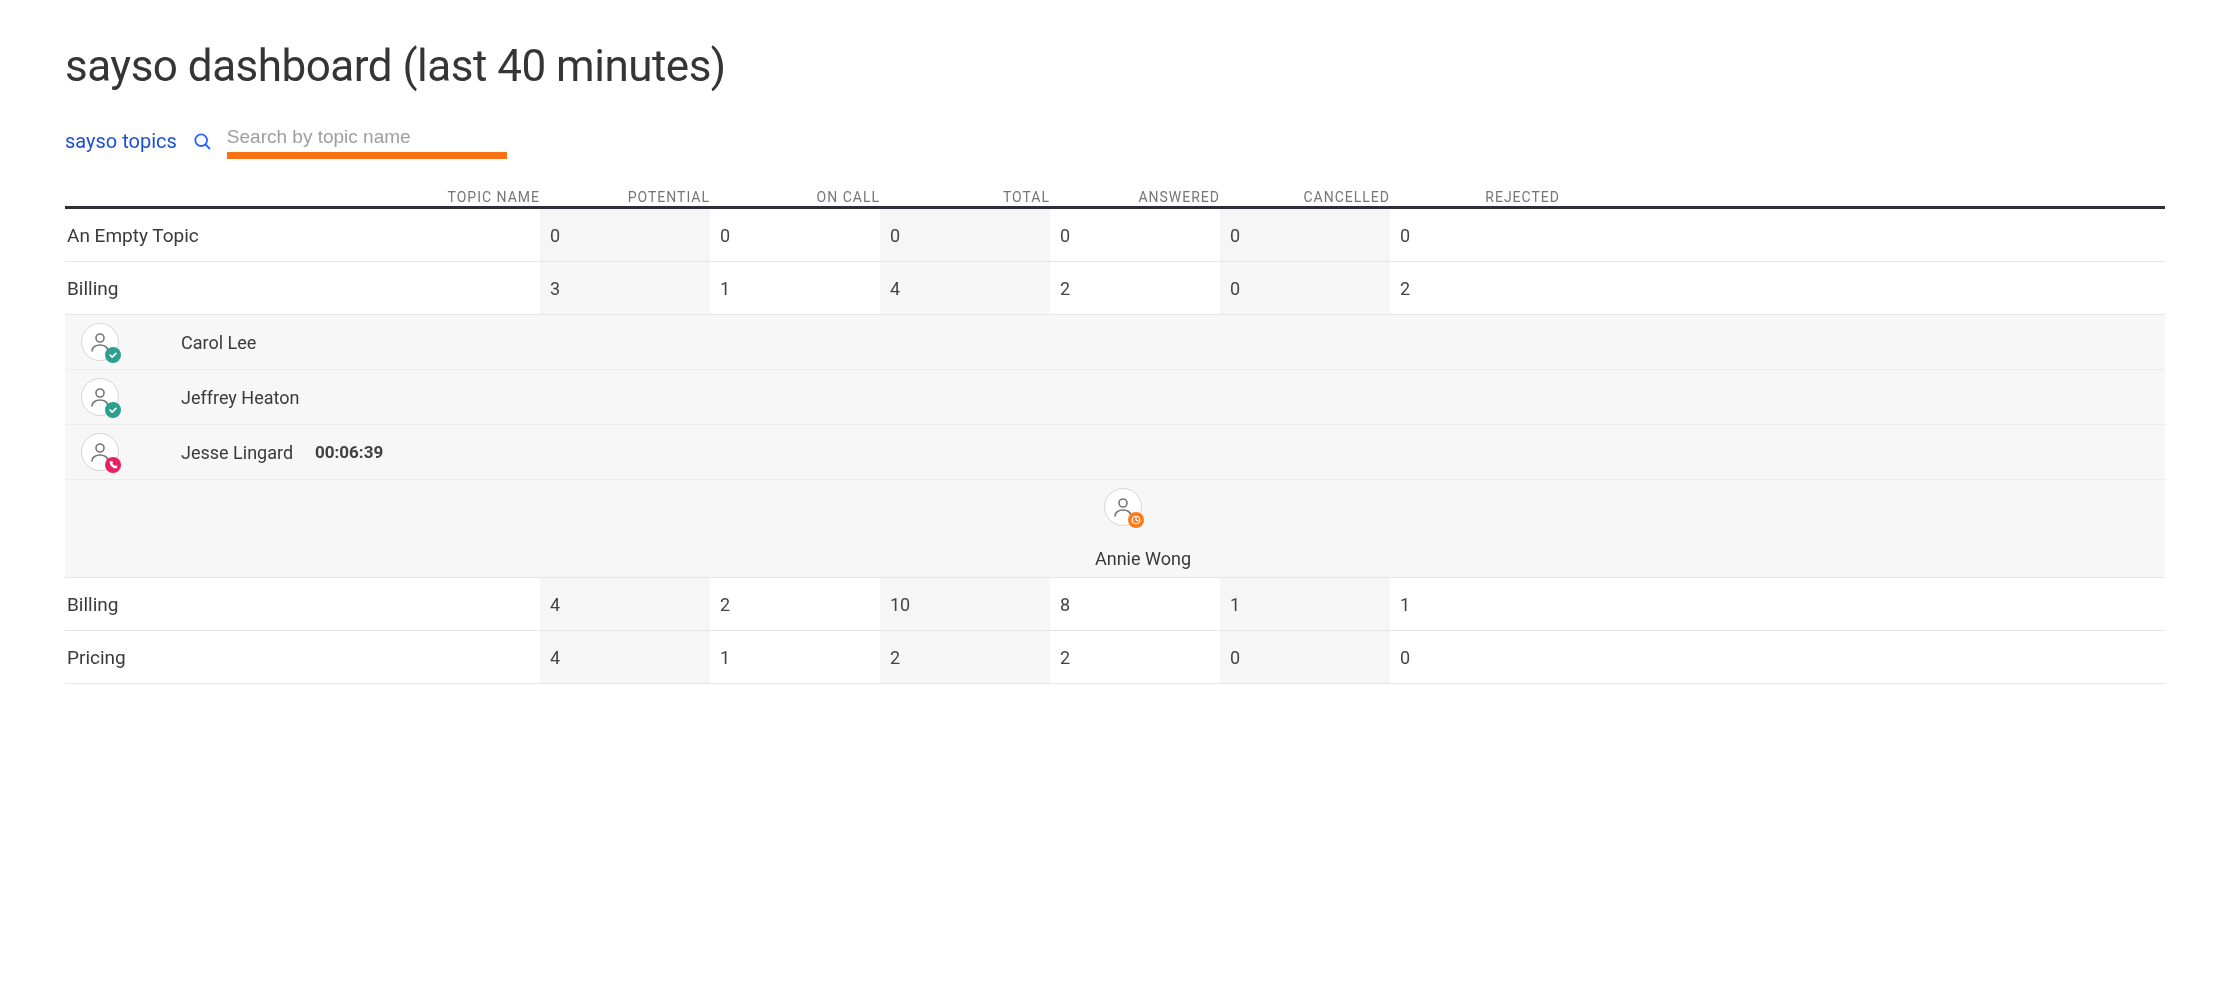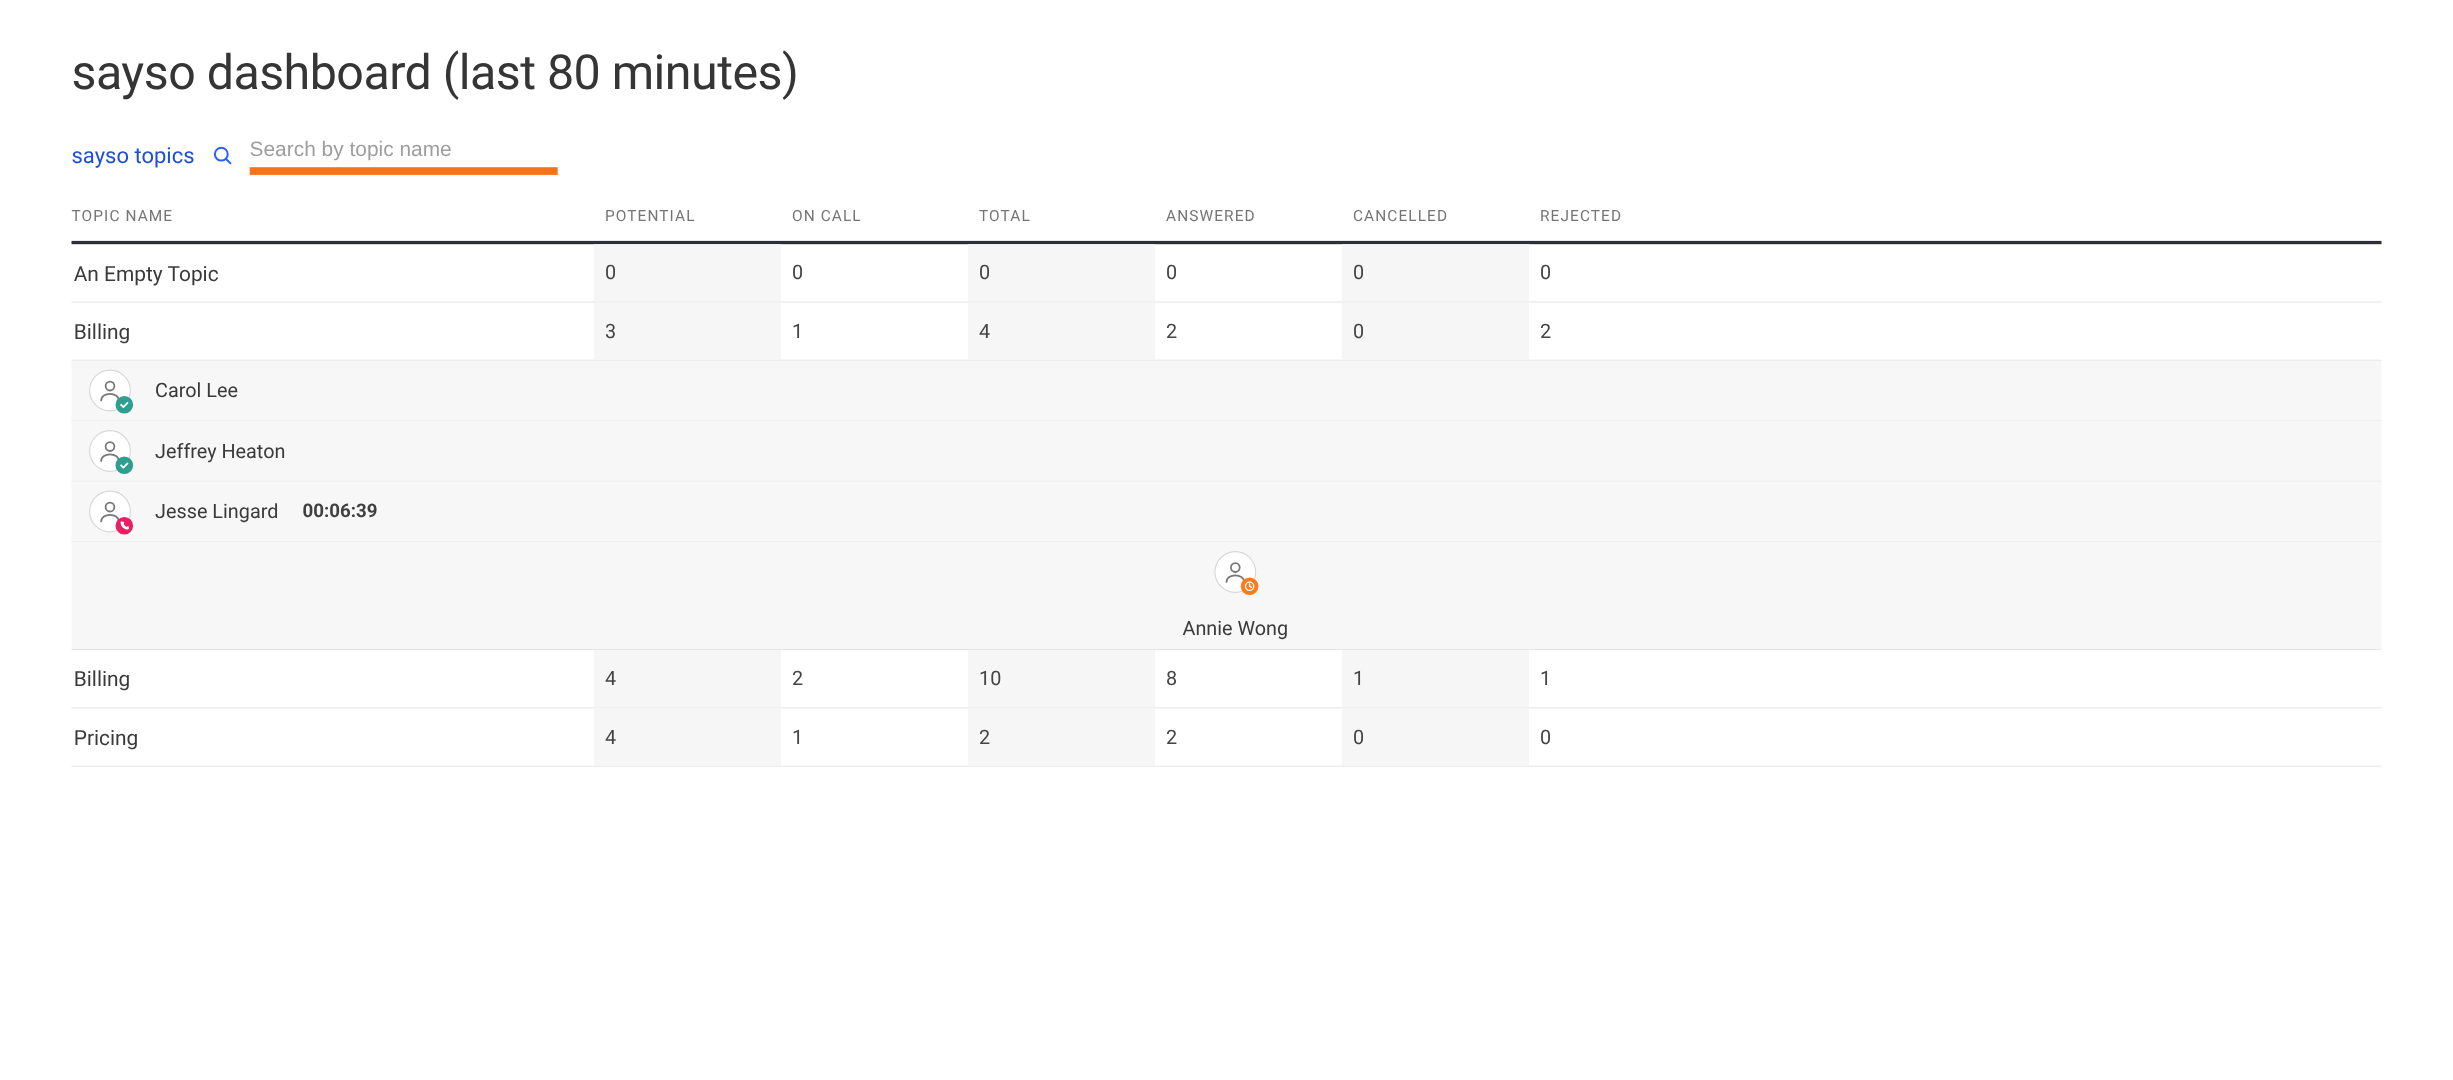--- a/index.html
+++ b/index.html
@@ -52,21 +52,22 @@
   .search-input::placeholder {
     color: #9e9e9e;
   }
   .table {
     width: 100%;
   }
   .thead {
     display: grid;
     grid-template-columns: 475px 170px 170px 170px 170px 170px 170px;
     border-bottom: 3px solid #2e2e3a;
-    padding-bottom: 14px;
+    padding-bottom: 1px;
+    text-align: right;
   }
   .th {
     font-size: 14px;
     letter-spacing: 1px;
     color: #757575;
     text-transform: uppercase;
     font-weight: 400;
   }
   .th-right {
     padding-left: 10px;
@@ -137,32 +138,33 @@
     align-items: center;
     justify-content: center;
     color: #fff;
   }
   .status-available { background: #2e9e8f; }
   .status-oncall    { background: #e91e63; }
   .status-away      { background: #ff7b1a; }
   .agent-name {
     font-size: 18px;
     color: #3a3a3a;
+    margin-left: 40px;
   }
   .agent-duration {
     font-size: 17px;
     font-weight: 700;
     color: #404040;
   }
 </style>
 </head>
 <body>
 
 <div class="page">
-  <h1 class="page-title">sayso dashboard (last 80 minutes)</h1>
+  <h1 class="page-title">sayso dashboard (last 40 minutes)</h1>
 
   <div class="search-row">
     <span class="search-label">sayso topics</span>
     <span class="search-icon-wrap">
       <svg width="20" height="20" viewBox="0 0 24 24" fill="none" stroke="currentColor" stroke-width="2.2" stroke-linecap="round" stroke-linejoin="round">
         <circle cx="11" cy="11" r="7"></circle>
         <line x1="21" y1="21" x2="16.2" y2="16.2"></line>
       </svg>
     </span>
     <input class="search-input" type="text" placeholder="Search by topic name" style="">

